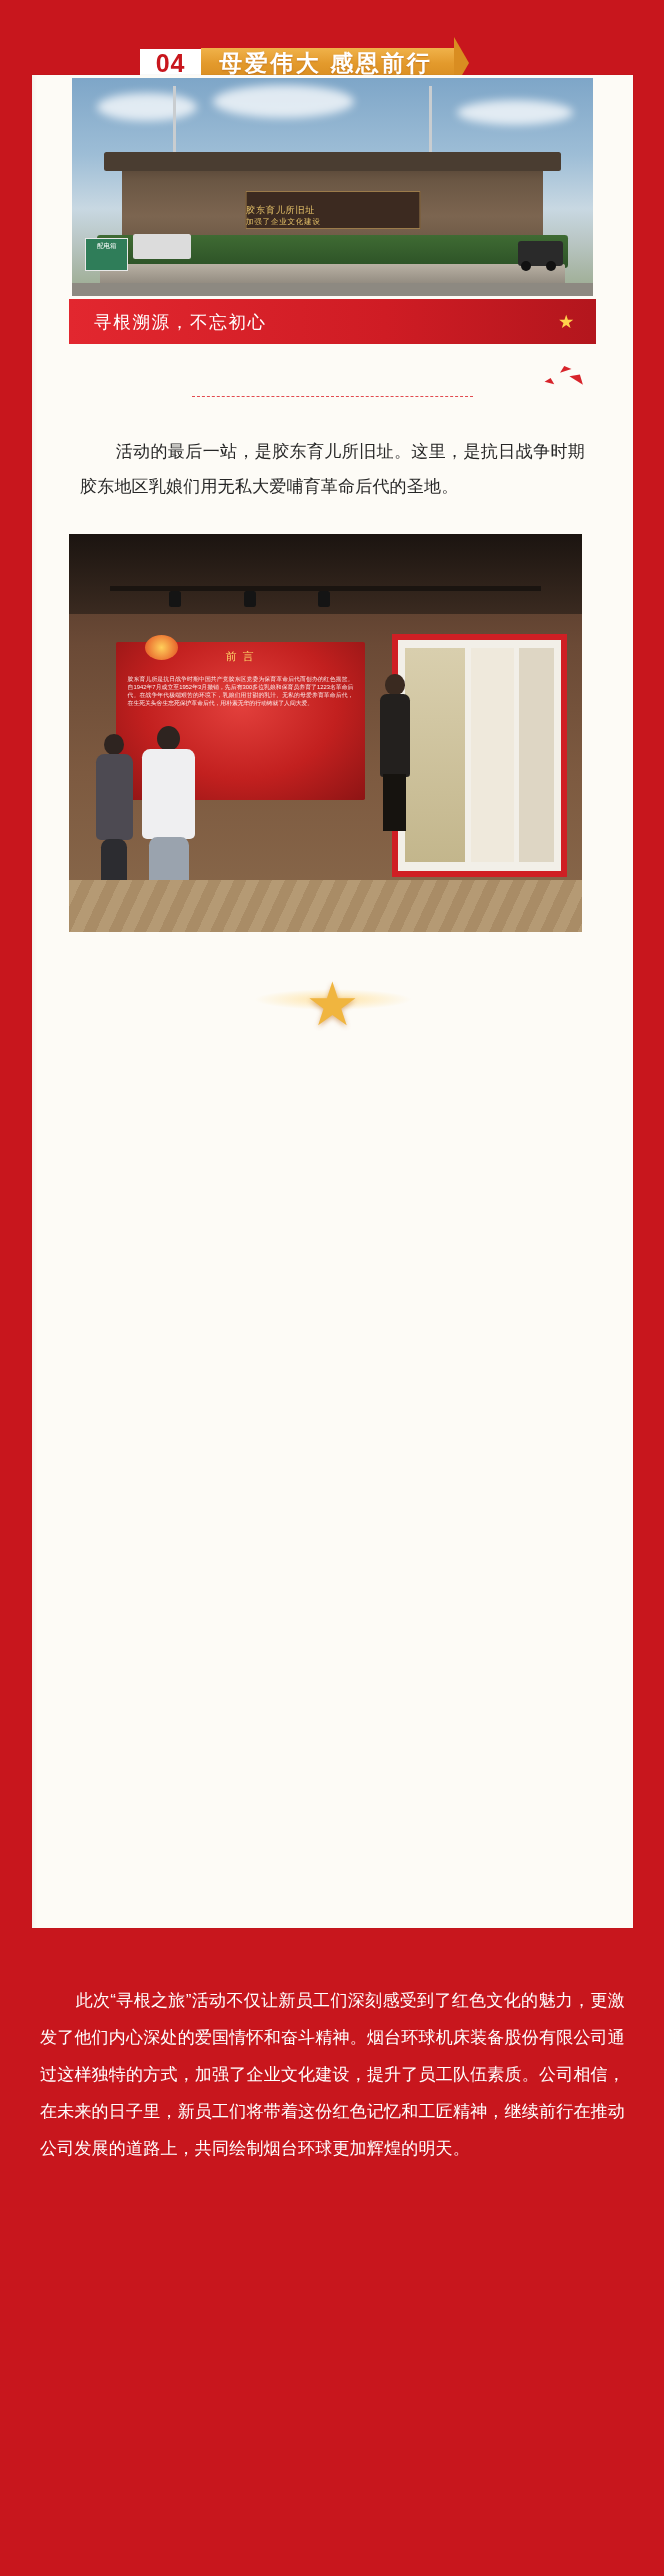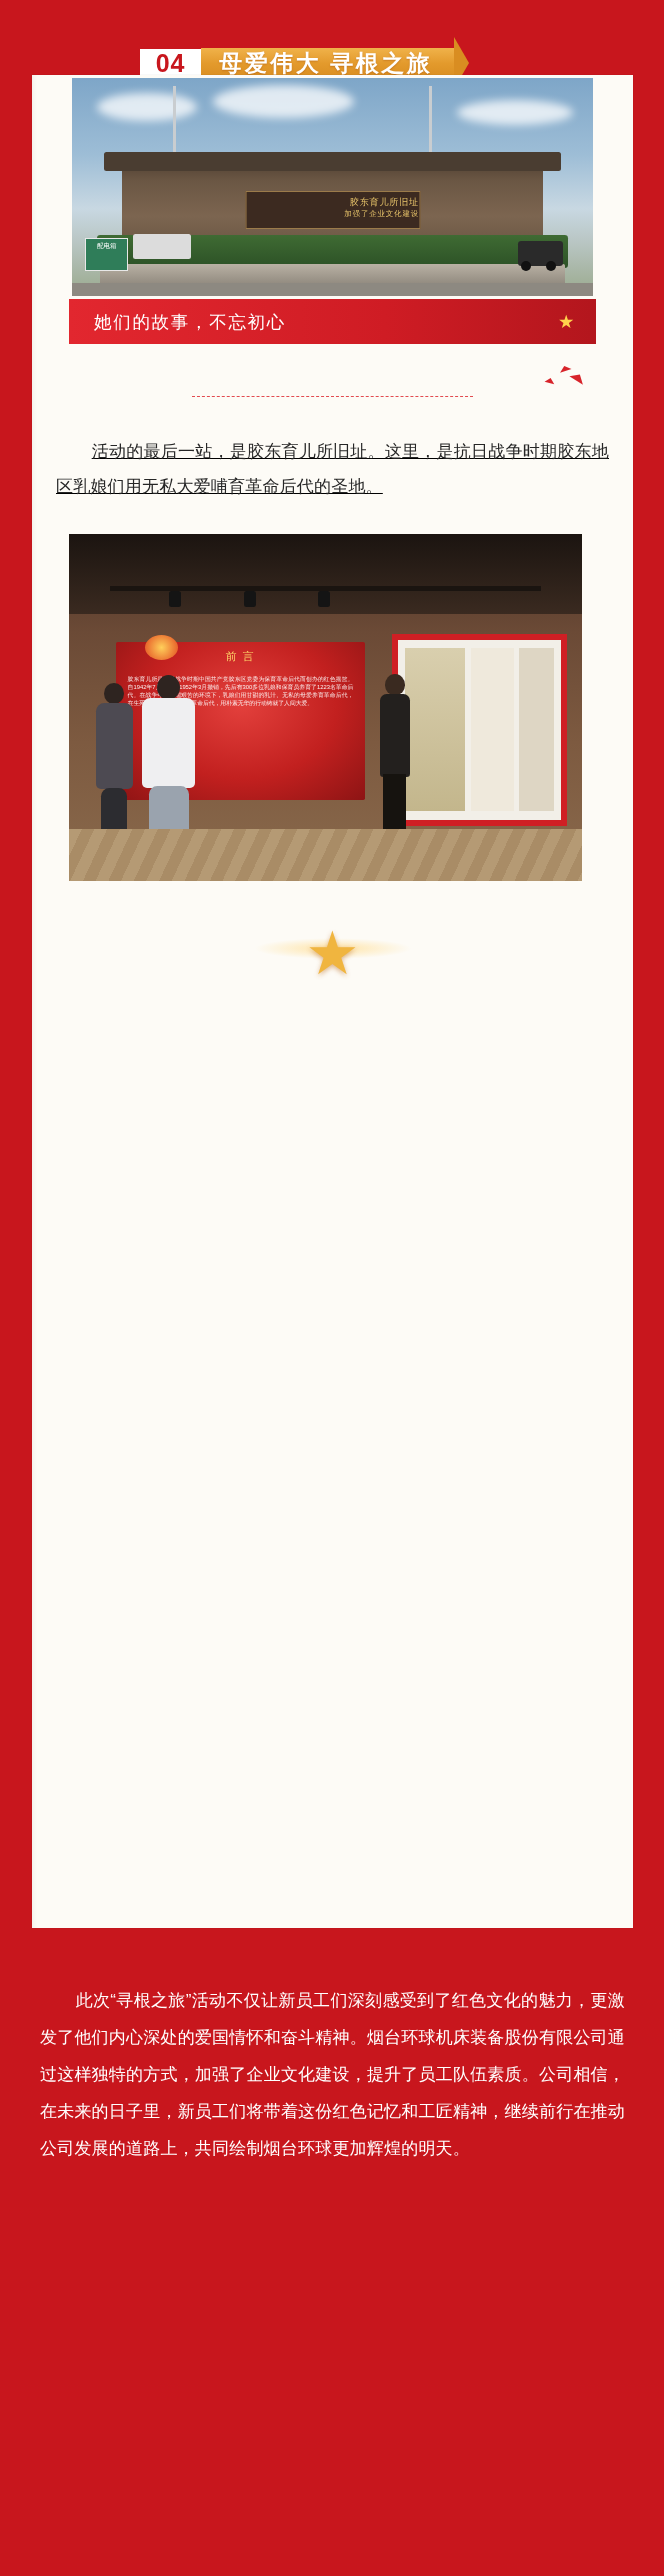--- a/index.html
+++ b/index.html
@@ -106,22 +106,22 @@
     border-radius: 2.5px;
   }
   .bldg-sign{
     position:absolute; left: 50%; top: 21.6px; transform: translateX(-50%);
     width: 175px; height: 38px;
     background: #3c2a20;
     border: 1.7px solid #9b7b4a;
     color: #e8c46a;
     font-size: 9.1px;
     line-height: 11.6px;
-    text-align: right;
-    padding-top: 5px;
+    text-align: left;
+    padding-top: 13px;
     letter-spacing: 0.8px;
   }
   .hedge {
     position:absolute; left: 25px; right: 25px; bottom: 28px; height: 33px;
     background: linear-gradient(180deg,#3f6b33,#2c5126);
     border-radius: 3.3px;
   }
   .stone-wall{
     position:absolute; left: 28px; right: 28px; bottom: 10px; height: 21.6px;
     background: linear-gradient(180deg,#b9b1a4,#8e877c);
@@ -185,36 +185,36 @@
     width: 50px; height: 38px;
   }
   .bird {
     position:absolute; width: 0; height: 0;
     border-left: 8.3px solid transparent;
     border-right: 8.3px solid transparent;
     border-bottom: 7.5px solid #d7232a;
   }
 
   
-  .body-copy { padding: 0 24px; text-decoration: underline; }
+  .body-copy { padding: 0 48px; }
   .body-copy p {
     color: #262626;
     font-size: 17px;
     line-height: 35px;
     text-align: justify;
     text-indent: 2.1em;
     margin-bottom: 18.3px;
     letter-spacing: 0.2px;
   }
 
   
   .photo-mid {
     position: relative;
     margin: 30px 51px 0 37px;
-    height: 347px;
+    height: 398px;
     overflow: hidden;
     background: #2b2119;
   }
   .pm-wall{
     position:absolute; inset: 0;
     background: linear-gradient(180deg,#4a3226 0%, #6b4a36 28%, #7d5a40 60%, #8a6a4c 100%);
   }
   .pm-ceil{
     position:absolute; left:0; right:0; top:0; height: 80px;
     background: linear-gradient(180deg,#1b1410,#3a2a20);
@@ -306,21 +306,21 @@
     text-indent: 2.1em;
     letter-spacing: 0.2px;
   }
 </style>
 </head>
 <body>
 
 <div class="header">
   <div class="hdr-wrap">
     <div class="hdr-num">04</div>
-    <div class="hdr-title">母爱伟大  寻根之旅</div>
+    <div class="hdr-title">母爱伟大  感恩前行</div>
     <div class="hdr-tail"></div>
   </div>
   <div class="hdr-glow"></div>
 </div>
 
 <div class="card">
 
   <div class="photo-top">
     <div class="sky"></div>
     <div class="cloud" style="left:25px; top:15px; width:100px; height:28px;"></div>
@@ -338,21 +338,21 @@
     <div class="stone-wall"></div>
     <div class="veh" style="left:61px; bottom:37px; width:58px; height:25px;"></div>
     <div class="scooter"></div>
     <div class="sidebox">
       <span>配电箱</span>
     </div>
     <div class="road"></div>
   </div>
 
   <div class="caption-bar">
-    <span class="caption-text">她们的故事，不忘初心</span>
+    <span class="caption-text">寻根溯源，不忘初心</span>
     <span class="caption-star">★</span>
   </div>
 
   <div class="divider-row">
     <div class="dots"></div>
     <div class="birds">
       <div class="bird" style="right:1.7px; top:18.3px; transform:rotate(32deg);"></div>
       <div class="bird" style="right:16.6px; top:10px; transform:rotate(-18deg); border-bottom-width:5.8px; border-left-width:6.6px; border-right-width:6.6px;"></div>
       <div class="bird" style="right:33px; top:21.6px; transform:rotate(14deg); border-bottom-width:5px; border-left-width:5px; border-right-width:5px;"></div>
     </div>

